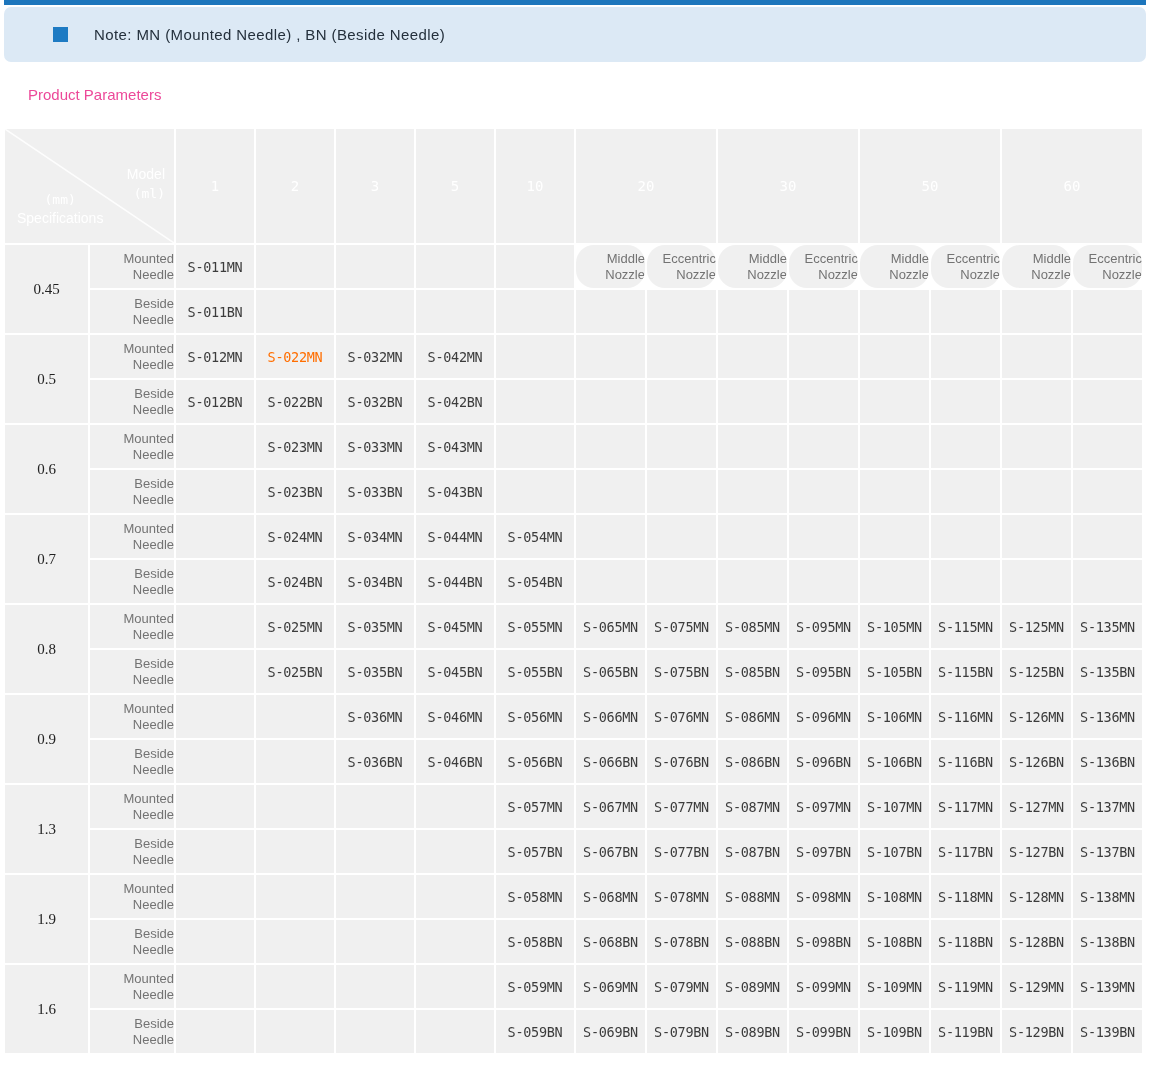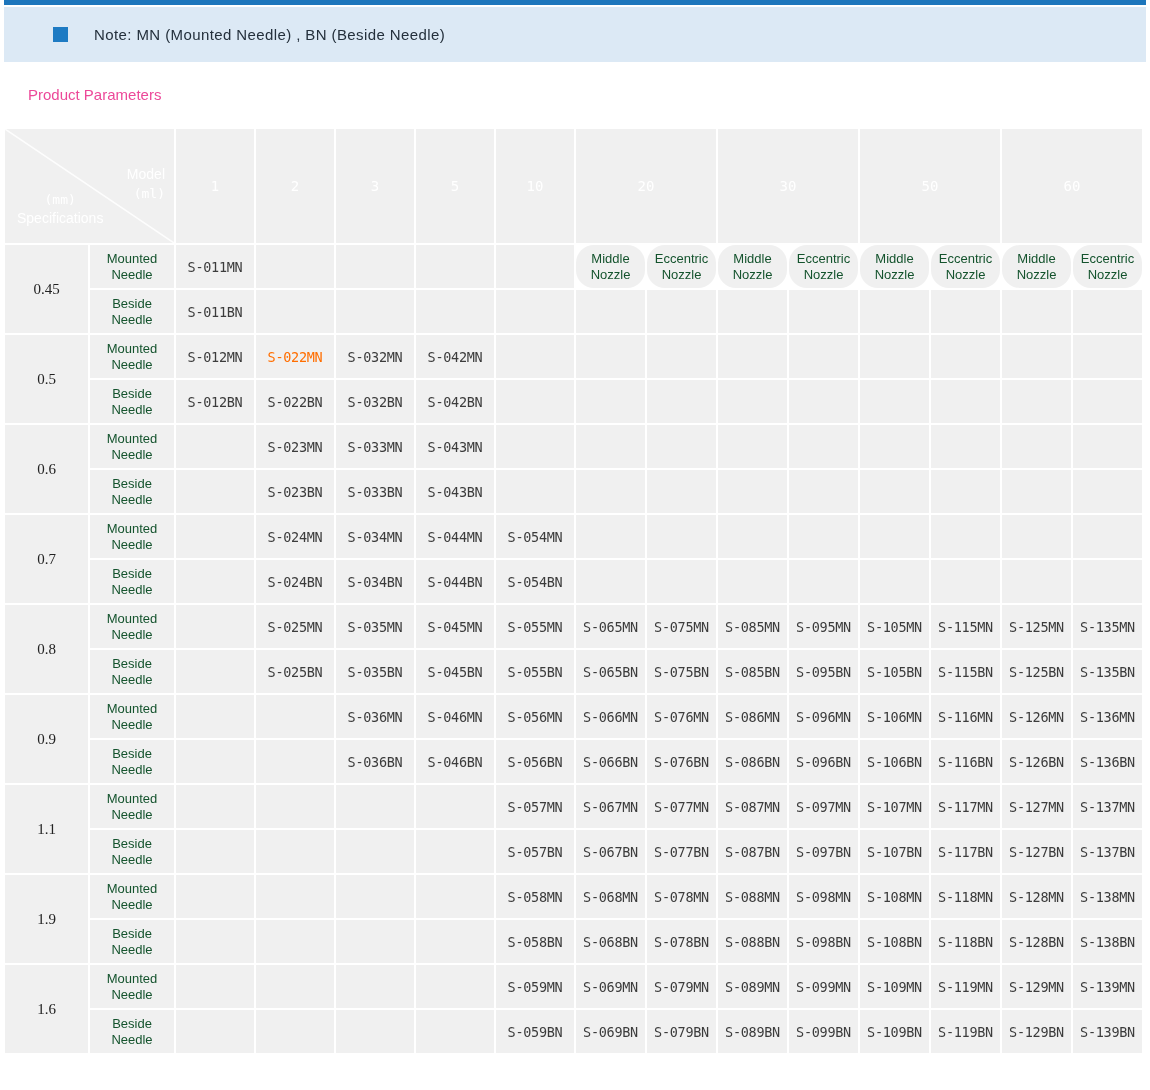--- a/index.html
+++ b/index.html
@@ -14,20 +14,21 @@
     margin: 0 4px 0 4px;
     height: 5px;
     background: #1D76BC;
   }
   .note-band {
     margin: 2px 4px 0 4px;
     height: 55px;
     background: #DCE9F5;
     display: flex;
     align-items: center;
+    border-radius: 7px;
   }
   .note-bullet {
     width: 15px; height: 15px;
     background: #1E7BC3;
     margin-left: 49px;
     flex: 0 0 auto;
   }
   .note-text {
     margin-left: 26px;
     font-size: 15px;
@@ -75,22 +76,22 @@
     font-family: "Liberation Sans", sans-serif; font-size: 14px;
   }
   .corner-bl .unit { font-family: "DejaVu Sans Mono", monospace; font-size: 13px; }
   tbody th.spec {
     font-family: Liberation Serif, serif;
     font-size: 15px; font-weight: 400; color: #222222;
     text-align: center; vertical-align: middle;
   }
   tbody td { height: 43px; vertical-align: middle; }
   td.lbl {
-    font-size: 13px; color: #14532d;
-    text-align: center; padding-left: 15px; line-height: 1.18;
+    font-size: 13px; color: #737373;
+    text-align: right; padding-left: 15px; line-height: 1.18;
   }
   td.sublbl { padding-left: 12px; border-radius: 18px; }
   td.code {
     font-family: "DejaVu Sans Mono", monospace;
     font-size: 13.5px; color: #3C3C3C;
     text-align: center;
     letter-spacing: -0.3px;
   }
   td.code.hl { color: #FF6E00; cursor: pointer; }
 </style>
@@ -343,21 +344,21 @@
         <td class="code">S-066BN</td>
         <td class="code">S-076BN</td>
         <td class="code">S-086BN</td>
         <td class="code">S-096BN</td>
         <td class="code">S-106BN</td>
         <td class="code">S-116BN</td>
         <td class="code">S-126BN</td>
         <td class="code">S-136BN</td>
       </tr>
       <tr>
-        <th class="spec" rowspan="2">1.1</th>
+        <th class="spec" rowspan="2">1.3</th>
         <td class="lbl">Mounted Needle</td>
         <td class="code"></td>
         <td class="code"></td>
         <td class="code"></td>
         <td class="code"></td>
         <td class="code">S-057MN</td>
         <td class="code">S-067MN</td>
         <td class="code">S-077MN</td>
         <td class="code">S-087MN</td>
         <td class="code">S-097MN</td>

